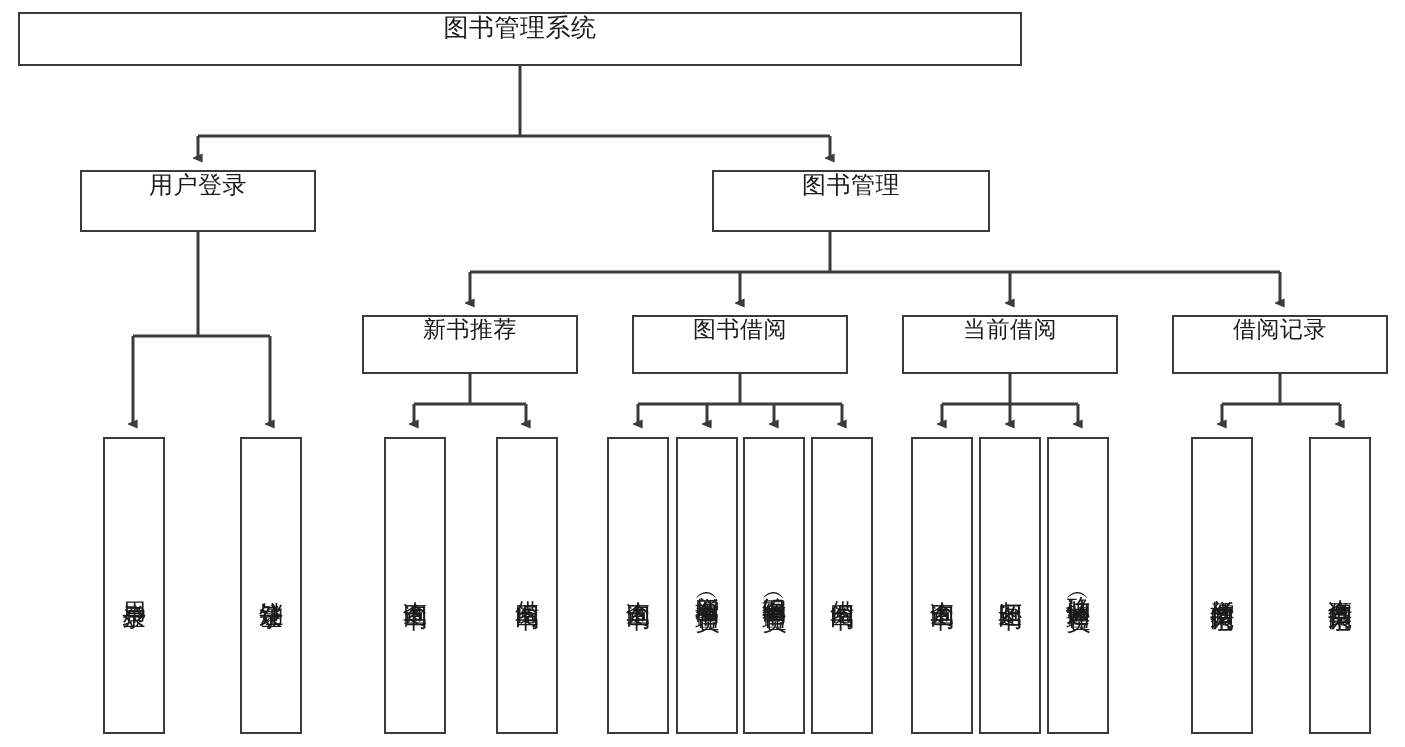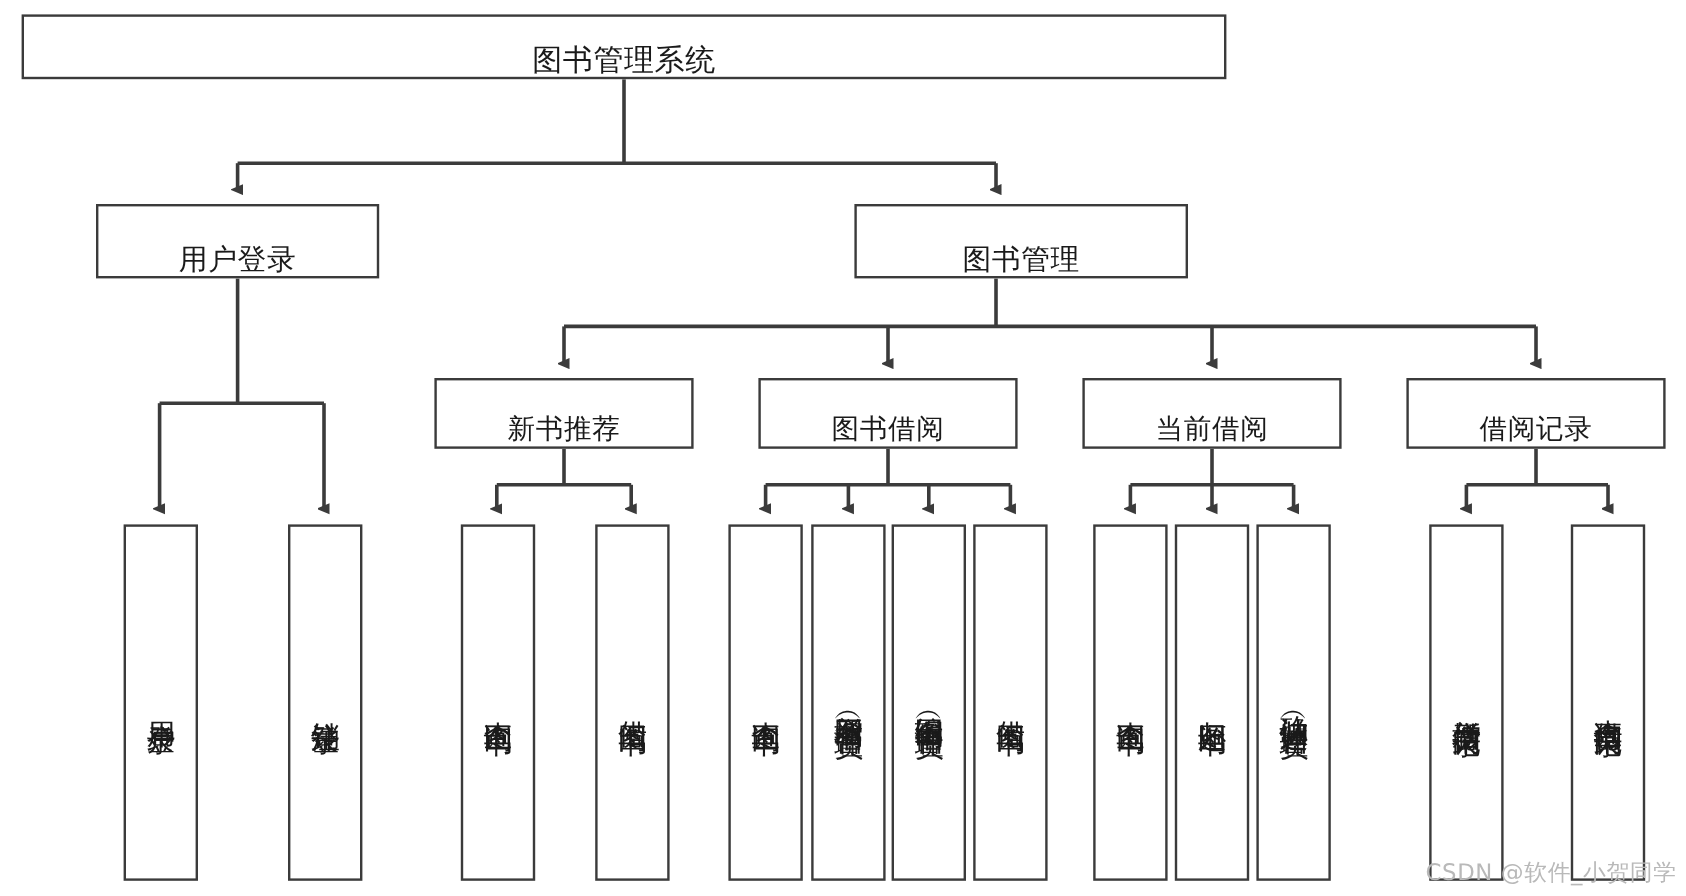--- a/index.html
+++ b/index.html
@@ -23,21 +23,21 @@
     top: 0;
     width: 1405px;
     height: 747px;
   }
   .node {
     position: absolute;
     box-sizing: border-box;
     background: #ffffff;
     border: 2.5px solid #3b3b3b;
     display: flex;
-    align-items: flex-end;
+    align-items: flex-start;
     justify-content: center;
     color: #1a1a1a;
     z-index: 2;
   }
   .node .lbl {
     display: block;
     text-align: center;
     line-height: 1.12;
     letter-spacing: 0.5px;
   }
@@ -184,15 +184,14 @@
     <span class="lbl">确认归还（管理员）</span>
   </div>
 
   <div class="node node-leaf" style="left:1191px; top:437px; width:62px; height:297px;">
     <span class="lbl">新增借阅记录</span>
   </div>
   <div class="node node-leaf" style="left:1309px; top:437px; width:62px; height:297px;">
     <span class="lbl">查询借阅记录</span>
   </div>
 
-  <div class="watermark">CSDN @软件_小贺同学</div>
 
 </div>
 
 </body></html>

